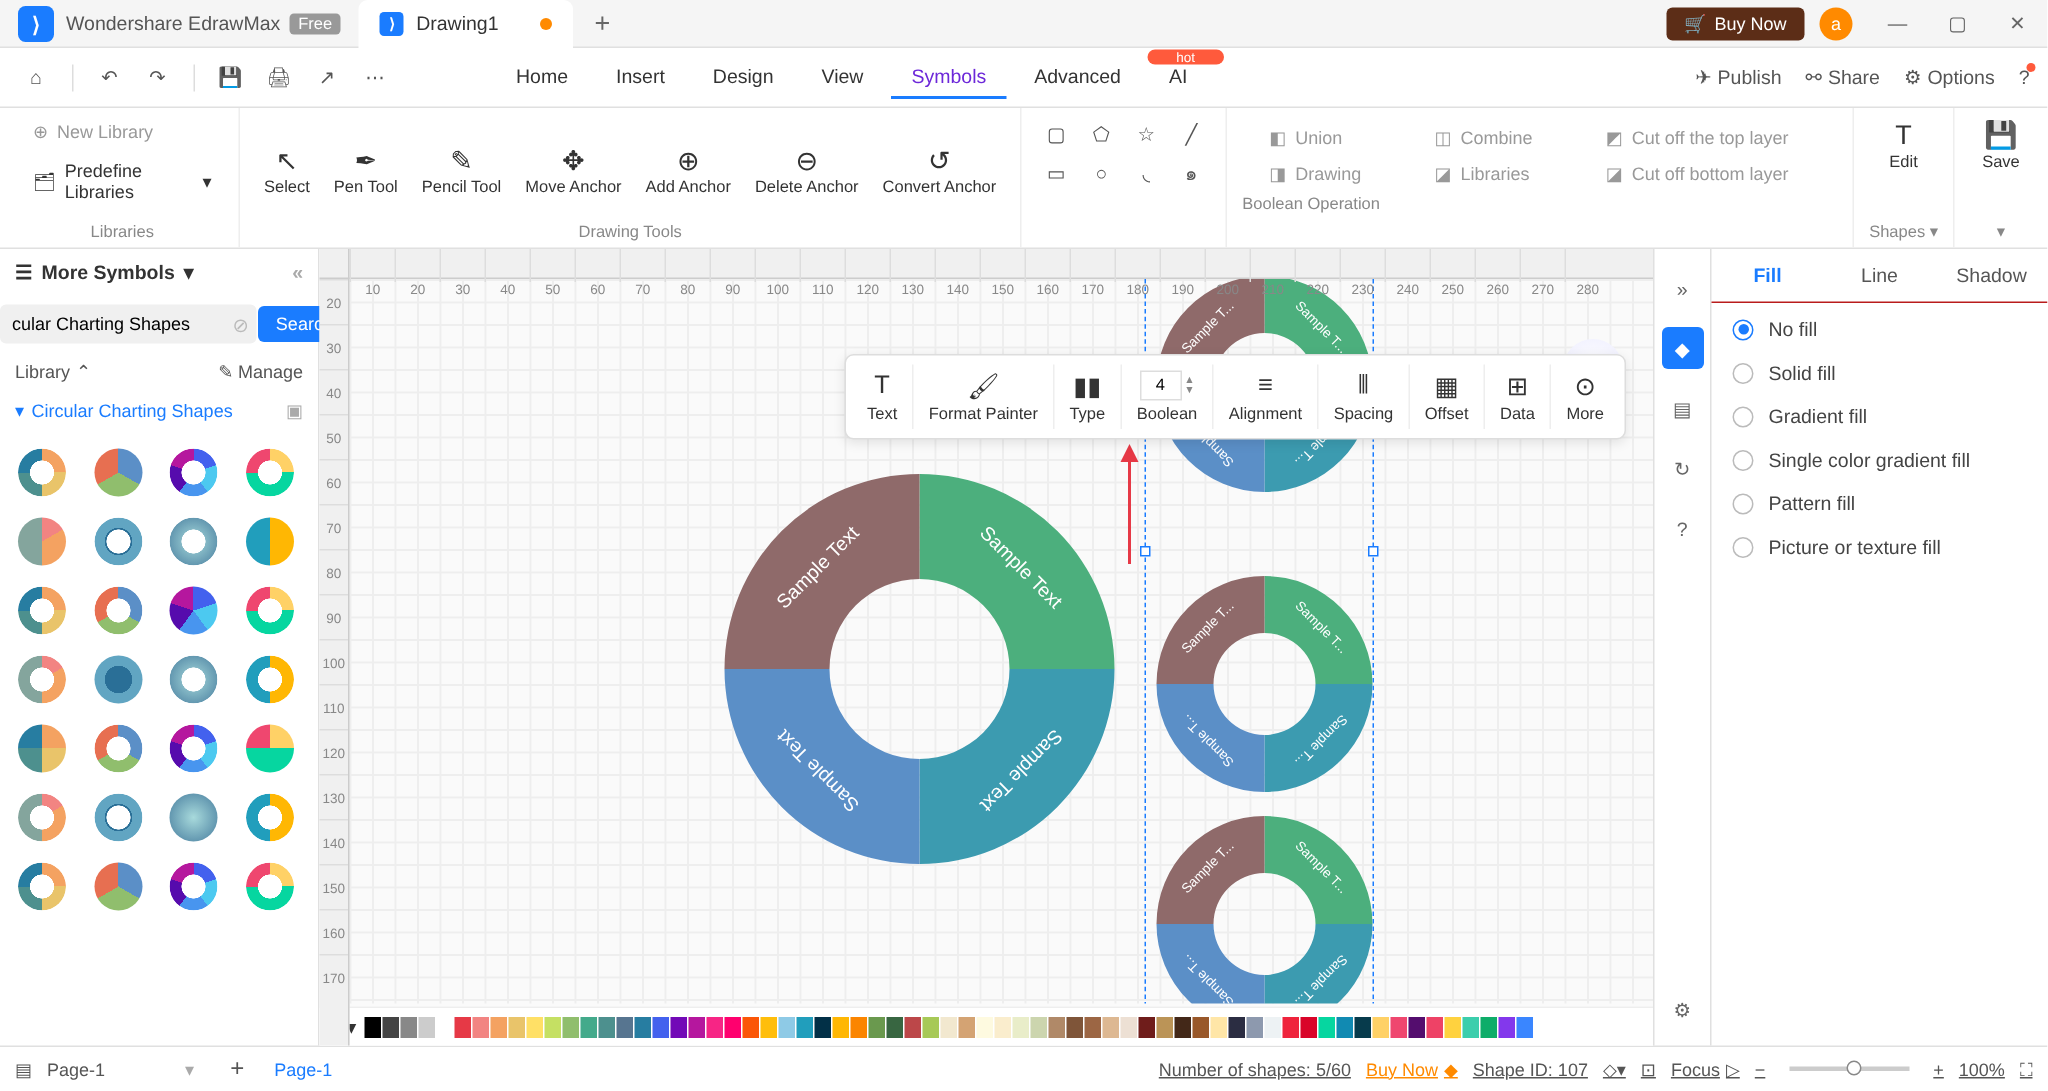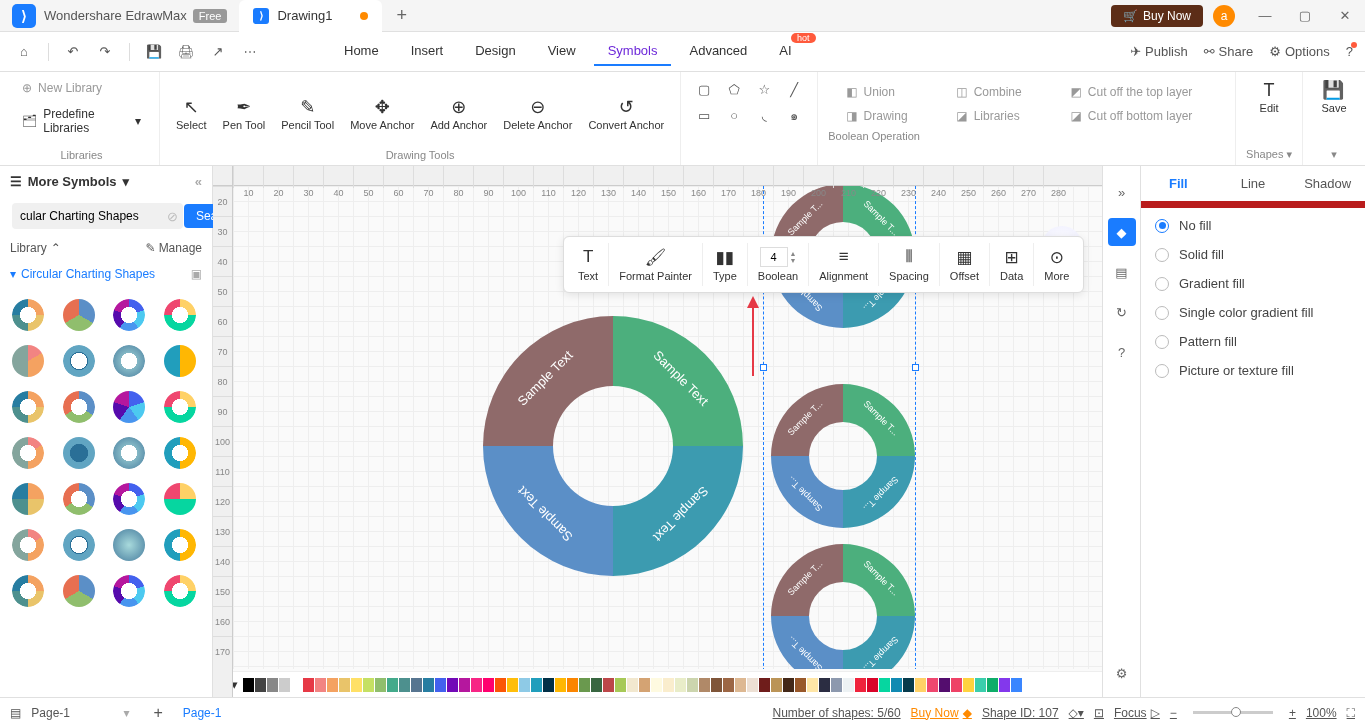--- a/index.html
+++ b/index.html
@@ -19,41 +19,41 @@
 .avatar { width: 22px; height: 22px; background: #ff8a00; border-radius: 50%; color: #fff; display: flex; align-items: center; justify-content: center; font-size: 12px; margin: 0 10px; }
 .win-ctrl { width: 40px; height: 32px; display: flex; align-items: center; justify-content: center; color: #666; cursor: pointer; }
 
 
 .menubar { height: 40px; display: flex; align-items: center; border-bottom: 1px solid #e0e0e0; padding: 0 12px; gap: 8px; }
 .menu-icon { width: 24px; height: 24px; display: flex; align-items: center; justify-content: center; color: #555; cursor: pointer; }
 .menu-sep { width: 1px; height: 18px; background: #ddd; margin: 0 4px; }
 .menu-items { display: flex; gap: 4px; margin-left: 60px; }
 .menu-item { padding: 6px 14px; cursor: pointer; color: #333; position: relative; }
 .menu-item.active { color: #6d28d9; }
-.hot-badge { position: absolute; top: -4px; right: -10px; background: #ff5a3c; color: #fff; font-size: 9px; padding: 0 6px; border-radius: 7px; }
+.hot-badge { position: absolute; top: -4px; right: -10px; background: #ff5a3c; color: #fff; font-size: 9px; padding: 0 19px; border-radius: 7px; }
 .menubar-right { margin-left: auto; display: flex; gap: 16px; align-items: center; }
 .menu-right-item { display: flex; align-items: center; gap: 4px; color: #555; cursor: pointer; font-size: 13px; }
 
 
 .ribbon { height: 94px; display: flex; border-bottom: 1px solid #e0e0e0; }
 .ribbon-group { display: flex; flex-direction: column; align-items: center; padding: 6px 10px 2px; border-right: 1px solid #eee; }
 .ribbon-group-content { flex: 1; display: flex; align-items: center; gap: 4px; }
 .ribbon-item { display: flex; flex-direction: column; align-items: center; gap: 2px; padding: 2px 6px; cursor: pointer; font-size: 11px; color: #333; text-align: center; min-width: 42px; }
 .ribbon-item .icon { font-size: 18px; height: 20px; display: flex; align-items: center; }
 .ribbon-link { display: flex; align-items: center; gap: 6px; color: #999; font-size: 12px; padding: 3px 8px; cursor: pointer; }
 .ribbon-group-label { font-size: 11px; color: #888; padding-bottom: 2px; }
 .shape-grid { display: grid; grid-template-columns: repeat(4, 26px); gap: 4px; }
 .shape-cell { width: 26px; height: 22px; display: flex; align-items: center; justify-content: center; color: #555; cursor: pointer; }
 
 
 .main { flex: 1; display: flex; min-height: 0; }
 .left-panel { width: 213px; border-right: 1px solid #e0e0e0; display: flex; flex-direction: column; }
 .more-symbols { display: flex; align-items: center; padding: 8px 10px; gap: 6px; font-weight: 600; }
 .collapse-icon { margin-left: auto; color: #aaa; }
-.search-row { display: flex; align-items: center; padding: 6px 12px; gap: 6px; }
+.search-row { display: flex; align-items: center; padding: 6px 0; gap: 6px; }
 .search-input { flex: 1; border: none; background: #f0f0f0; border-radius: 4px; padding: 5px 8px; font-size: 12px; height: 26px; }
 .search-btn { background: #1a7cff; color: #fff; border: none; border-radius: 4px; padding: 5px 12px; font-size: 12px; cursor: pointer; }
 .library-row { display: flex; align-items: center; padding: 6px 10px; font-size: 12px; color: #555; }
 .library-row .manage { margin-left: auto; display: flex; align-items: center; gap: 3px; }
 .category-header { display: flex; align-items: center; gap: 5px; padding: 6px 10px; color: #1a7cff; font-size: 12px; }
 .shapes-grid { display: grid; grid-template-columns: repeat(4, 1fr); gap: 6px; padding: 8px; overflow-y: auto; }
 .shape-thumb { width: 40px; height: 40px; border-radius: 4px; display: flex; align-items: center; justify-content: center; cursor: pointer; }
 .donut { width: 32px; height: 32px; border-radius: 50%; }
 
 
@@ -76,21 +76,21 @@
 
 
 .colorbar { position: absolute; bottom: 0; left: 0; right: 0; height: 26px; display: flex; align-items: center; padding: 0 8px; gap: 1px; background: #fff; border-top: 1px solid #eee; }
 .color-cell { width: 11px; height: 14px; cursor: pointer; }
 
 
 .right-strip { width: 38px; border-left: 1px solid #e0e0e0; display: flex; flex-direction: column; align-items: center; gap: 12px; padding-top: 12px; }
 .strip-icon { width: 28px; height: 28px; display: flex; align-items: center; justify-content: center; color: #666; cursor: pointer; border-radius: 4px; }
 .strip-icon.active { background: #1a7cff; color: #fff; }
 .right-panel { width: 225px; border-left: 1px solid #e0e0e0; display: flex; flex-direction: column; }
-.rp-tabs { display: flex; border-bottom: 7px solid #b91c1c; }
+.rp-tabs { display: flex; border-bottom: 1px solid #b91c1c; }
 .rp-tab { flex: 1; text-align: center; padding: 10px 0; cursor: pointer; font-size: 13px; color: #555; }
 .rp-tab.active { color: #1a7cff; font-weight: 600; }
 .rp-options { padding: 10px 14px; display: flex; flex-direction: column; gap: 14px; }
 .rp-radio { display: flex; align-items: center; gap: 10px; font-size: 13px; color: #444; cursor: pointer; }
 .radio-dot { width: 14px; height: 14px; border: 1.5px solid #bbb; border-radius: 50%; display: flex; align-items: center; justify-content: center; }
 .radio-dot.checked { border-color: #1a7cff; }
 .radio-dot.checked::after { content: ''; width: 7px; height: 7px; background: #1a7cff; border-radius: 50%; }
 
 
 .statusbar { height: 30px; border-top: 1px solid #e0e0e0; display: flex; align-items: center; padding: 0 10px; font-size: 12px; color: #555; gap: 10px; }

